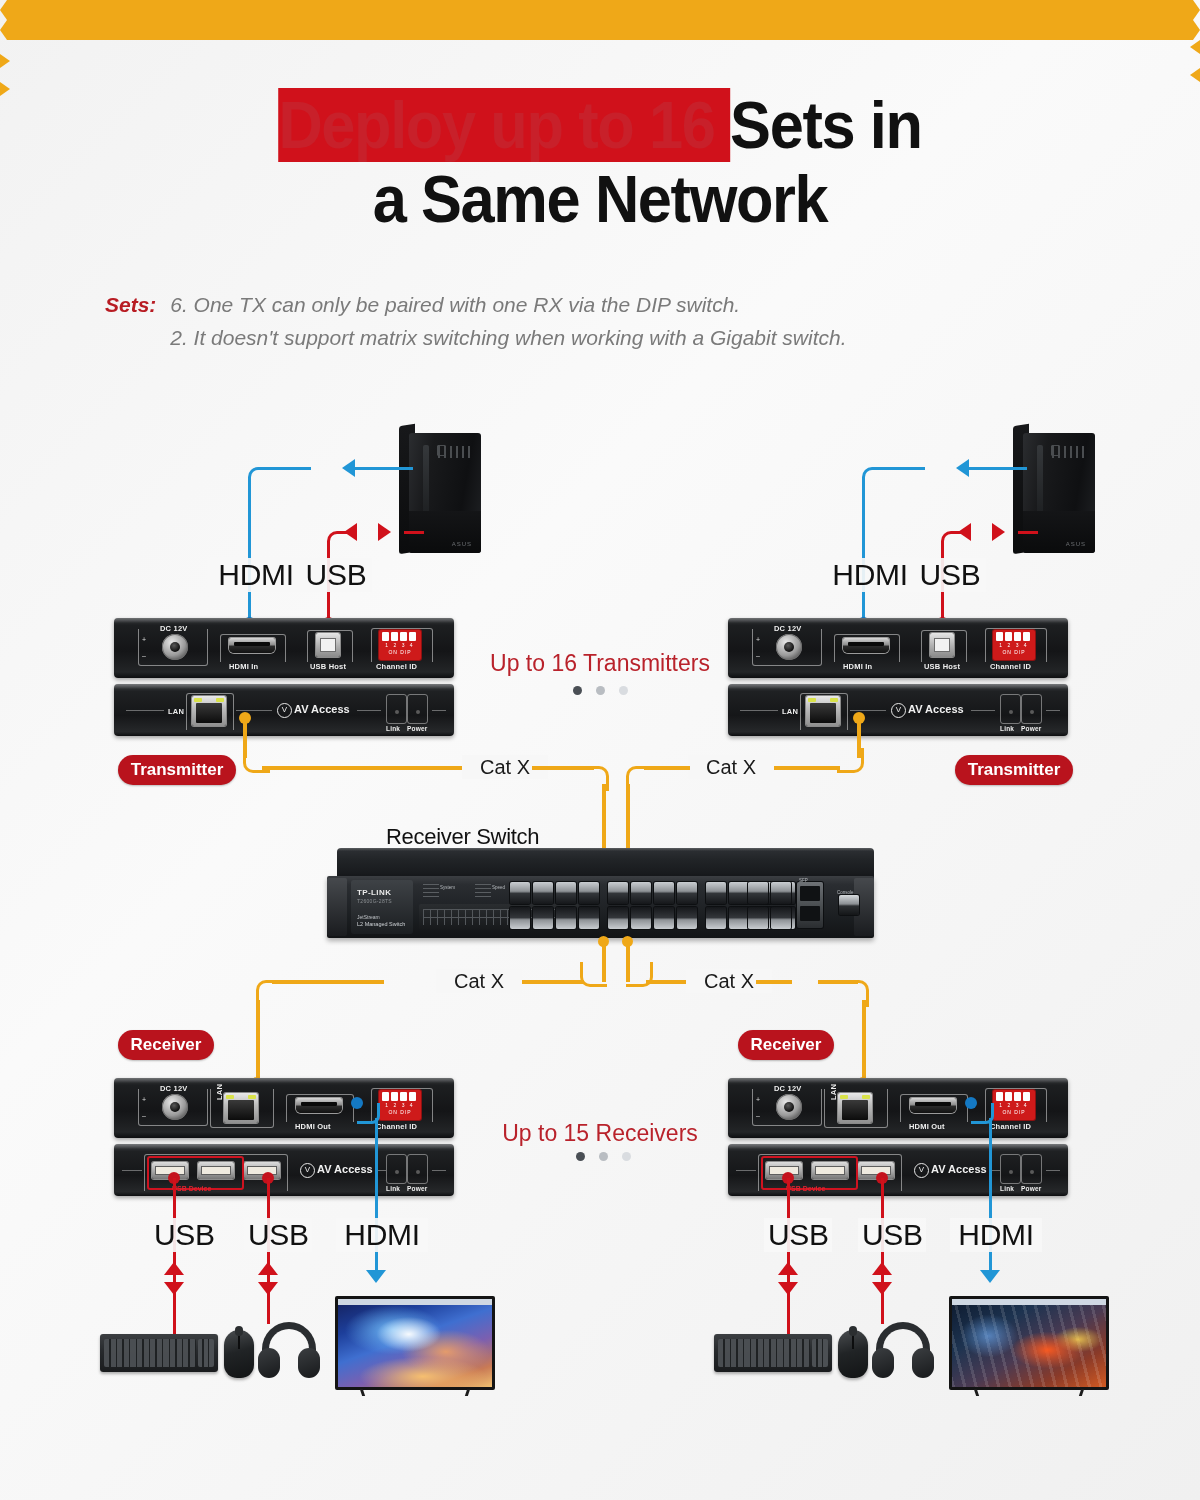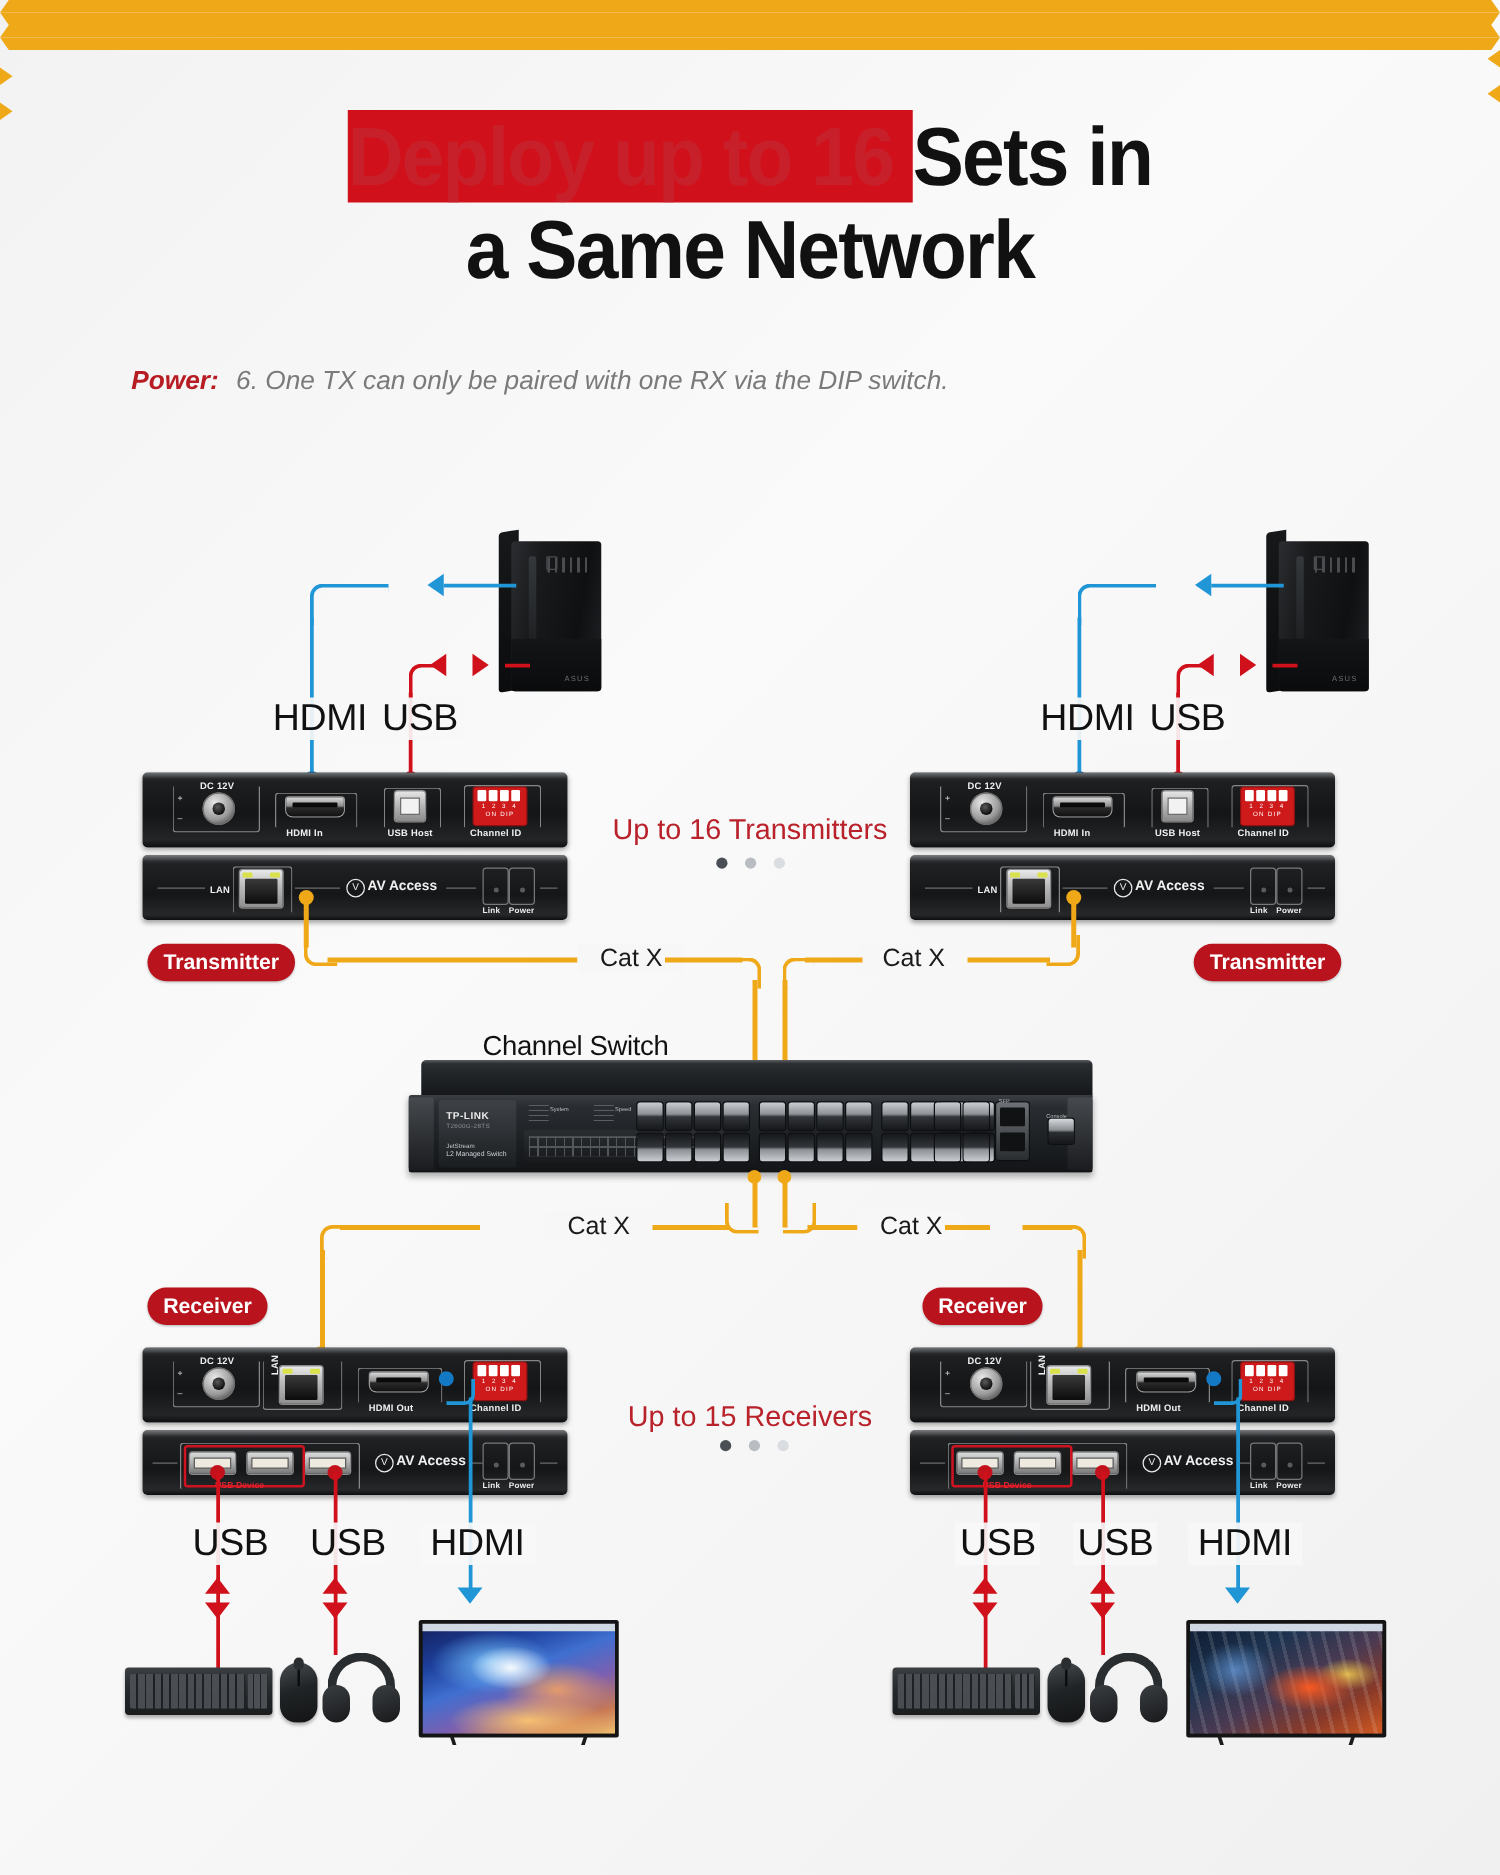--- a/index.html
+++ b/index.html
@@ -253,23 +253,24 @@
 </style>
 </head>
 <body>
 
 <div id="title">
   <span class="red">Deploy up to 16 </span><span>Sets in</span><br>
   <span>a Same Network</span>
 </div>
 
 <div id="note">
-  <span class="note-label">Power:</span>
+  <span class="note-label">Sets:</span>
   <span class="note-lines">
     <span class="nl">6. One TX can only be paired with one RX via the DIP switch.</span><br>
+    <span class="nl">2. It doesn't support matrix switching when working with a Gigabit switch.</span>
   </span>
 </div>
 
 <div class="tower" style="left:399px;top:425px;">
   <div class="side"></div>
   <div class="body"></div>
   <div class="vents"></div>
   <div class="pbtn"></div>
   <div class="strip"></div>
   <div class="base"></div>
@@ -451,21 +452,21 @@
 <div class="pill" style="left:118px;top:755px;width:118px;">Transmitter</div>
 <div class="pill" style="left:955px;top:755px;width:118px;">Transmitter</div>
 
 <div class="upto" style="left:440px;top:650px;width:320px;text-align:center;">Up to 16 Transmitters</div>
 <div class="dots" style="left:573px;top:686px;">
   <i style="background:#4a4f55;"></i>
   <i style="background:#b9bdc2;"></i>
   <i style="background:#d9dce0;"></i>
 </div>
 
-<div class="biglabel" style="left:382px;top:820px;width:160px;font-size:22px;text-align:left;background:transparent;">Channel Switch</div>
+<div class="biglabel" style="left:382px;top:820px;width:160px;font-size:22px;text-align:left;background:transparent;">Receiver Switch</div>
 
 <div id="switch">
   <div class="sw-top"></div>
   <div class="sw-face"></div>
   <div class="sw-ear" style="left:0;"></div>
   <div class="sw-ear" style="right:0;"></div>
   <div class="sw-brandbox"></div>
   <div class="sw-brand">TP-LINK</div>
   <div class="sw-model">T2600G-28TS</div>
   <div class="sw-sub1">JetStream</div>

